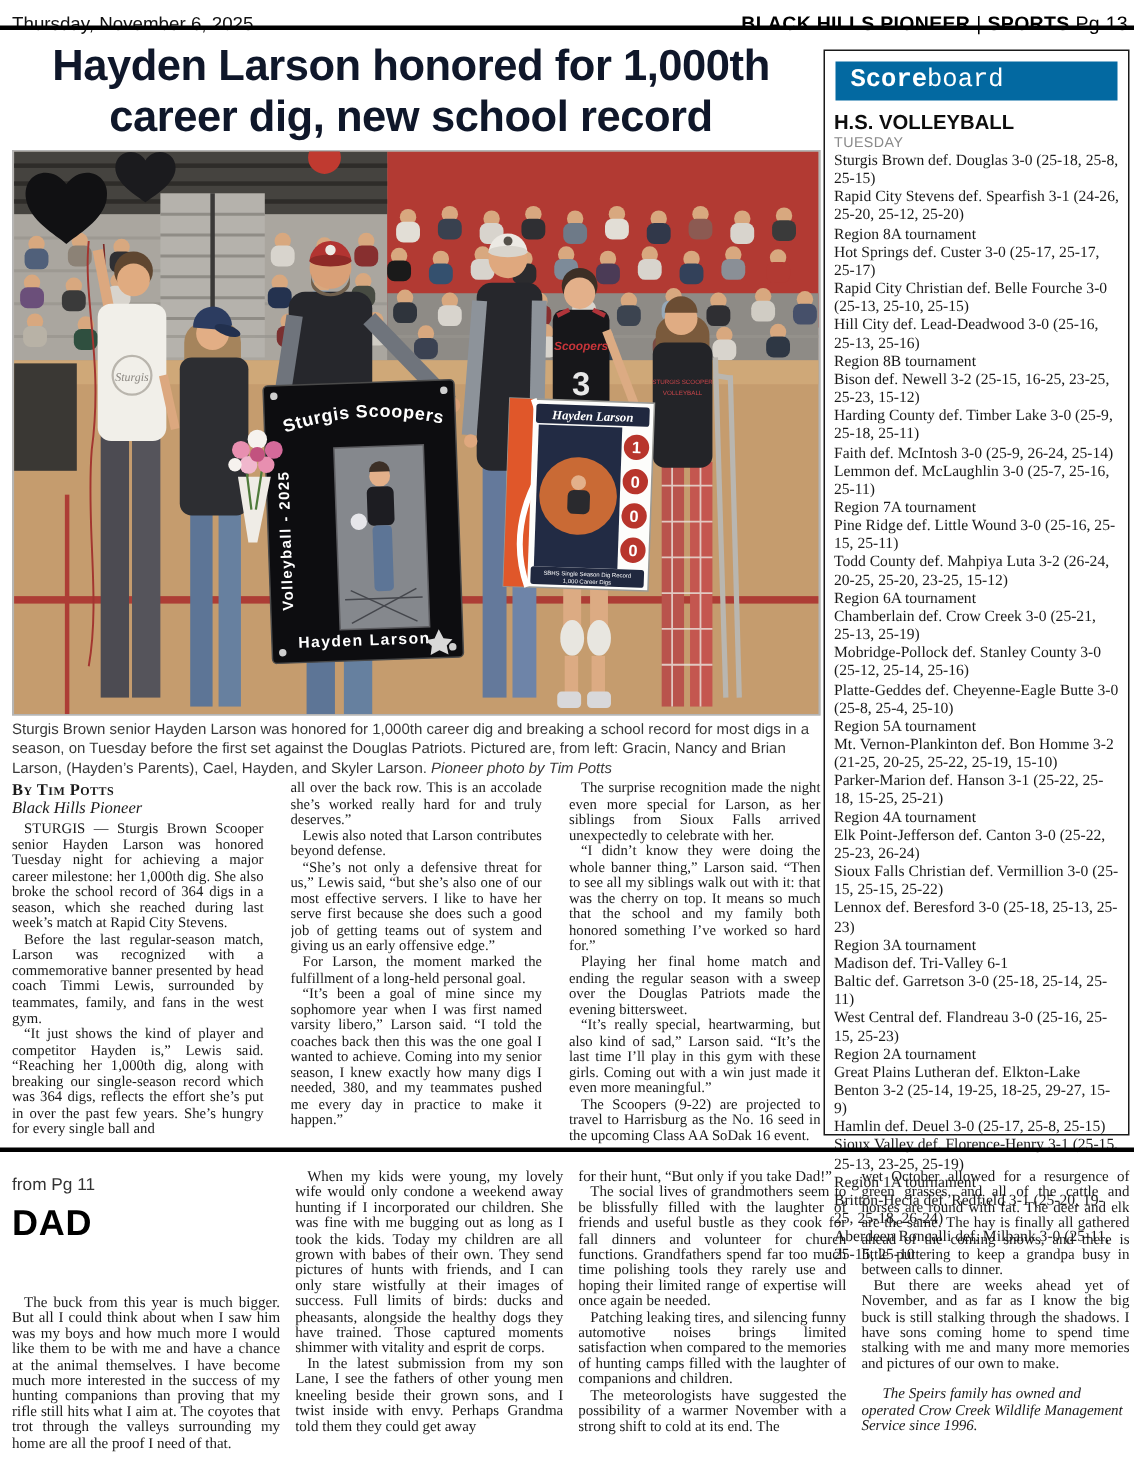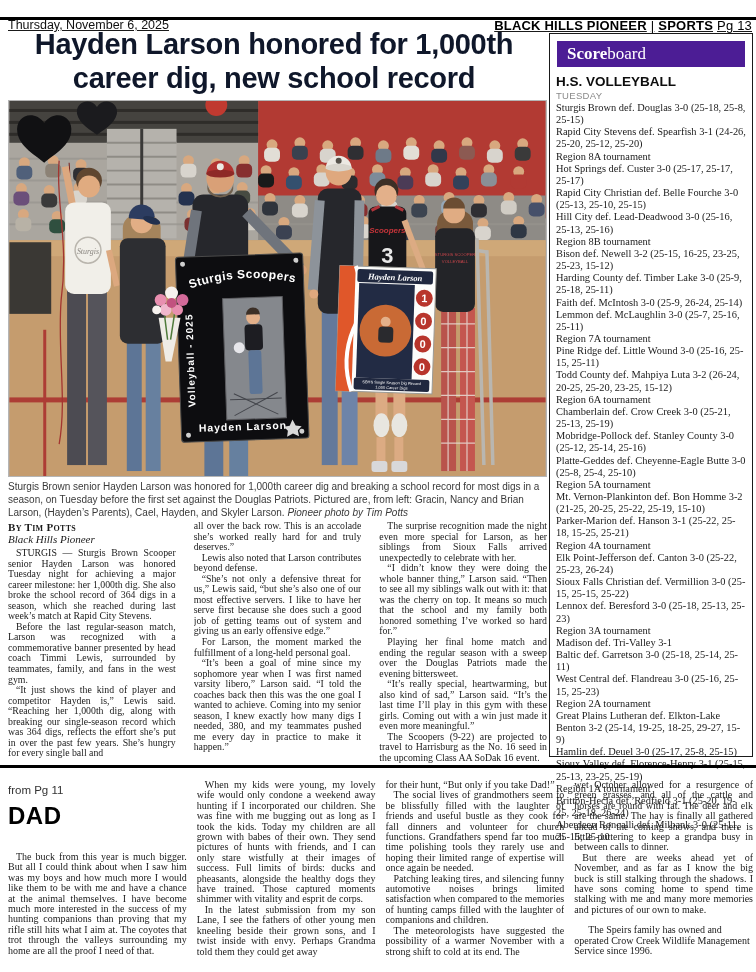--- a/index.html
+++ b/index.html
@@ -3,22 +3,22 @@
 <meta charset="utf-8">
 <style>
   * { margin:0; padding:0; box-sizing:border-box; }
   html,body { background:#e8e8e8; }
   .page {
     position:relative; width:756px; height:972px; margin:0 auto;
     background:#ffffff; overflow:hidden;
     font-family:"Liberation Serif", serif; color:#1a1a1a;
   }
   
-  .masthead { position:absolute; top:18px; left:8px; right:4px; height:16px;
-    font-family:"Liberation Sans", sans-serif; font-size:12.5px; display:flex; justify-content:space-between; align-items:flex-start;text-decoration:underline; }
+  .masthead { position:absolute; top:7px; left:8px; right:4px; height:16px;
+    font-family:"Liberation Sans", sans-serif; font-size:12.5px; display:flex; justify-content:space-between; align-items:flex-end; }
   .masthead .date { font-weight:500; color:#111; }
   .masthead .right { font-weight:bold; color:#000; font-size:13px; letter-spacing:.2px;}
   .masthead .right .pg { font-weight:normal; margin-left:4px; }
   .masthead .right .sep { font-weight:300; margin:0 4px; }
   .top-rule { position:absolute; top:17px; left:0; width:756px; height:3px; background:#000; }
   
   .headline { position:absolute; top:27px; left:8px; width:532px; text-align:center;
     font-family:"Liberation Sans", sans-serif; font-weight:bold; font-size:29px; line-height:34px; color:#0f172a; letter-spacing:-.3px; }
   
   .photo { position:absolute; top:100px; left:8px; width:539px; height:377px; border:1px solid #b5b5b5; background:#b9b5af; }
@@ -27,39 +27,39 @@
   .caption { position:absolute; top:480px; left:8px; width:539px;
     font-family:"Liberation Sans", sans-serif; font-size:10px; line-height:13px; color:#3a3a3a; }
   .caption em { font-style:italic; }
   
   .story { position:absolute; top:521px; left:8px; width:539px; height:246px; display:flex; gap:18px; }
   .story .col { flex:1; overflow:hidden; }
   .byline { font-size:11px; font-weight:bold; font-variant:small-caps; letter-spacing:.3px; }
   .byline-org { font-size:11px; font-style:italic; margin-bottom:3px; }
   .para { font-size:9.8px; line-height:10.55px; text-align:justify; text-indent:8px; }
   .para.noind { text-indent:0; }
-  .para.tagline { margin-top:10px; text-indent:14px; text-align:left; }
+  .para.tagline { font-style:italic; margin-top:10px; text-indent:14px; text-align:left; }
   
   .scoreboard { position:absolute; top:33px; left:549px; width:204px; height:724px;
     border:1.5px solid #1a1a1a; background:#fff; padding:5px 6px 4px 6px; }
-  .sb-title { background:#4c1d95; color:#fff; height:26px; line-height:26px; padding-left:10px; margin:2px 1px 7px 1px;
-    font-family:Liberation Serif, serif; font-size:17px; }
+  .sb-title { background:#0369a1; color:#fff; height:26px; line-height:26px; padding-left:10px; margin:2px 1px 7px 1px;
+    font-family:Liberation Mono, monospace; font-size:17px; }
   .sb-title b { font-weight:bold; }
   .sb-title span { font-weight:normal; }
   .sb-head { font-family:"Liberation Sans", sans-serif; font-weight:bold; font-size:13.5px; color:#0d0d0d; margin-bottom:1px;}
   .sb-day { font-family:"Liberation Sans", sans-serif; font-size:9.5px; color:#8a8a8a; letter-spacing:.3px; margin-bottom:1px;}
   .sb-line { font-size:10.4px; line-height:12.15px; }
   .sb-line.hdr { font-weight:normal; }
   
   .bottom-rule { position:absolute; top:765px; left:0; width:756px; height:3px; background:#000; }
   .jump { position:absolute; top:780px; left:8px; width:745px; height:188px; display:flex; gap:10px; }
   .jump .col { flex:1; overflow:hidden; }
   .jump .para { font-size:10px; line-height:10.4px; }
   .from-line { font-family:"Liberation Sans", sans-serif; font-size:11.5px; color:#333; margin:4px 0 6px 0; }
-  .jump-title { font-family:"Liberation Sans", sans-serif; font-weight:bold; font-size:24px; color:#000; letter-spacing:.5px; margin-bottom:22px; }
+  .jump-title { font-family:"Liberation Sans", sans-serif; font-weight:bold; font-size:24px; color:#000; letter-spacing:.5px; margin-bottom:34px; }
 </style>
 </head>
 <body>
 
 <div class="page">
 
   <div class="masthead">
     <span class="date">Thursday, November 6, 2025</span>
     <span class="right">
       <span>BLACK HILLS PIONEER</span><span class="sep">|</span><span>SPORTS</span><span class="pg">Pg 13</span>
@@ -399,21 +399,21 @@
         <div class="sb-line">Mobridge-Pollock def. Stanley County 3-0 (25-12, 25-14, 25-16)</div>
         <div class="sb-line">Platte-Geddes def. Cheyenne-Eagle Butte 3-0 (25-8, 25-4, 25-10)</div>
         <div class="sb-line hdr">Region 5A tournament</div>
         <div class="sb-line">Mt. Vernon-Plankinton def. Bon Homme 3-2 (21-25, 20-25, 25-22, 25-19, 15-10)</div>
         <div class="sb-line">Parker-Marion def. Hanson 3-1 (25-22, 25-18, 15-25, 25-21)</div>
         <div class="sb-line hdr">Region 4A tournament</div>
         <div class="sb-line">Elk Point-Jefferson def. Canton 3-0 (25-22, 25-23, 26-24)</div>
         <div class="sb-line">Sioux Falls Christian def. Vermillion 3-0 (25-15, 25-15, 25-22)</div>
         <div class="sb-line">Lennox def. Beresford 3-0 (25-18, 25-13, 25-23)</div>
         <div class="sb-line hdr">Region 3A tournament</div>
-        <div class="sb-line">Madison def. Tri-Valley 3-1</div>
+        <div class="sb-line">Madison def. Tri-Valley 6-1</div>
         <div class="sb-line">Baltic def. Garretson 3-0 (25-18, 25-14, 25-11)</div>
         <div class="sb-line">West Central def. Flandreau 3-0 (25-16, 25-15, 25-23)</div>
         <div class="sb-line hdr">Region 2A tournament</div>
         <div class="sb-line">Great Plains Lutheran def. Elkton-Lake Benton 3-2 (25-14, 19-25, 18-25, 29-27, 15-9)</div>
         <div class="sb-line">Hamlin def. Deuel 3-0 (25-17, 25-8, 25-15)</div>
         <div class="sb-line">Sioux Valley def. Florence-Henry 3-1 (25-15, 25-13, 23-25, 25-19)</div>
         <div class="sb-line hdr">Region 1A tournament</div>
         <div class="sb-line">Britton-Hecla def. Redfield 3-1 (25-20, 19-25, 25-18, 26-24)</div>
         <div class="sb-line">Aberdeen Roncalli def. Milbank 3-0 (25-11, 25-15, 25-10</div>
       </div>

